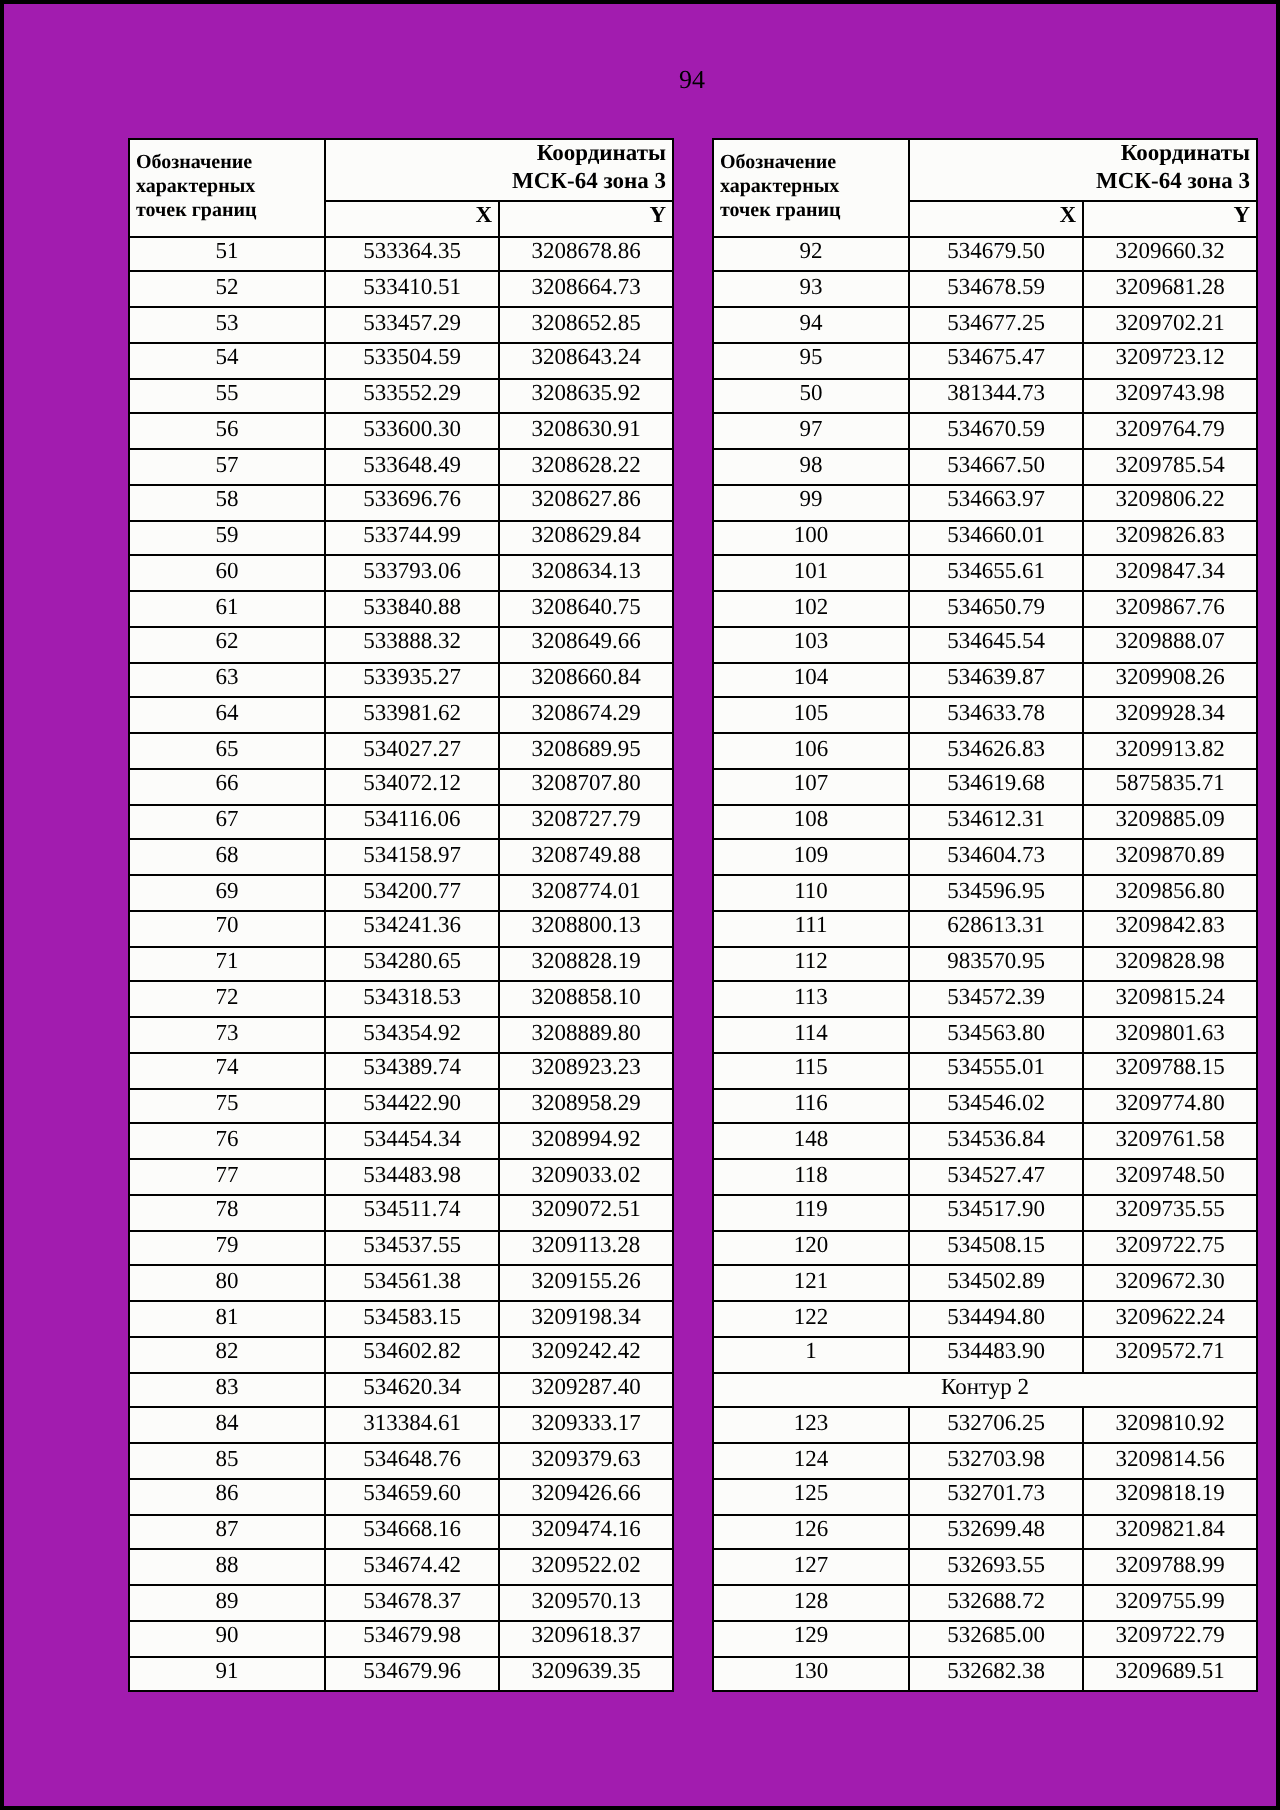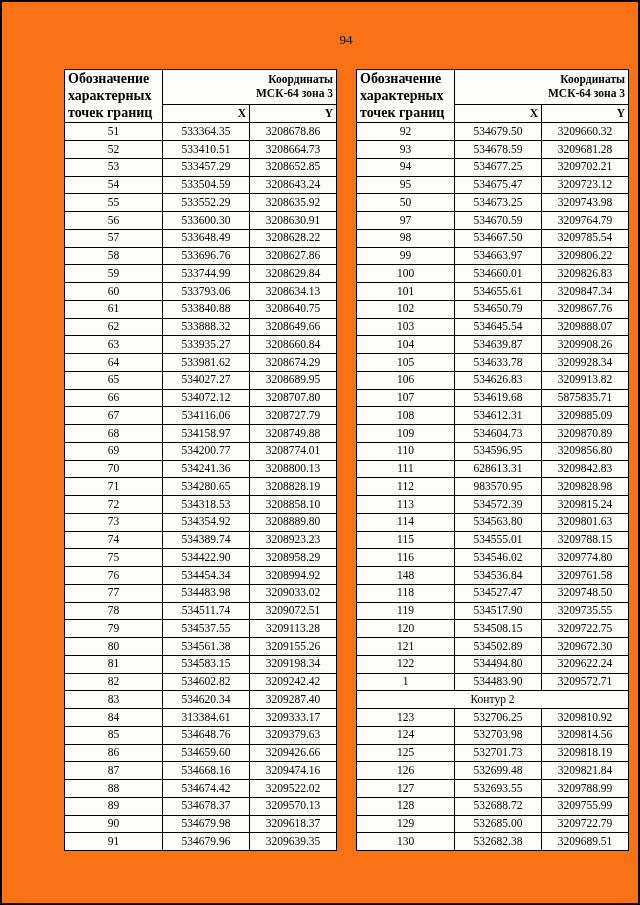--- a/index.html
+++ b/index.html
@@ -1,19 +1,19 @@
 <!DOCTYPE html>
 <html><head>
 <meta charset="utf-8">
 <style>
   html,body { margin:0; padding:0; background:#e8e8e8; }
   .page {
     position:relative;
     width:640px; height:905px;
-    background:#f97316;
+    background:#a21caf;
     border:2px solid #000;
     box-sizing:border-box;
     font-family:"Liberation Serif","DejaVu Serif",serif;
     color:#000;
     overflow:hidden;
     padding-left:40px;
   }
   .page-number {
     position:absolute; top:30px; left:62px; width:564px;
     text-align:center; font-size:13px;
@@ -35,21 +35,21 @@
   }
   .coord-table th {
     font-weight:bold;
     text-align:right;
     white-space:pre-line;
     padding:1px 3px;
     vertical-align:middle;
   }
   .coord-table th.col1 {
     text-align:left;
-    font-size:14px;
+    font-size:10px;
     margin-top:42px;
   }
   .coord-table th.xy { height:15px; }
   .coord-table td {
     text-align:center;
     height:16.75px;
     font-size:11.5px;
   }
   .coord-table td.span-row {
     font-weight:normal;
@@ -328,21 +328,21 @@
           <td>534677.25</td>
           <td>3209702.21</td>
         </tr>
         <tr>
           <td>95</td>
           <td>534675.47</td>
           <td>3209723.12</td>
         </tr>
         <tr>
           <td>50</td>
-          <td>534673.25</td>
+          <td>381344.73</td>
           <td>3209743.98</td>
         </tr>
         <tr>
           <td>97</td>
           <td>534670.59</td>
           <td>3209764.79</td>
         </tr>
         <tr>
           <td>98</td>
           <td>534667.50</td>

